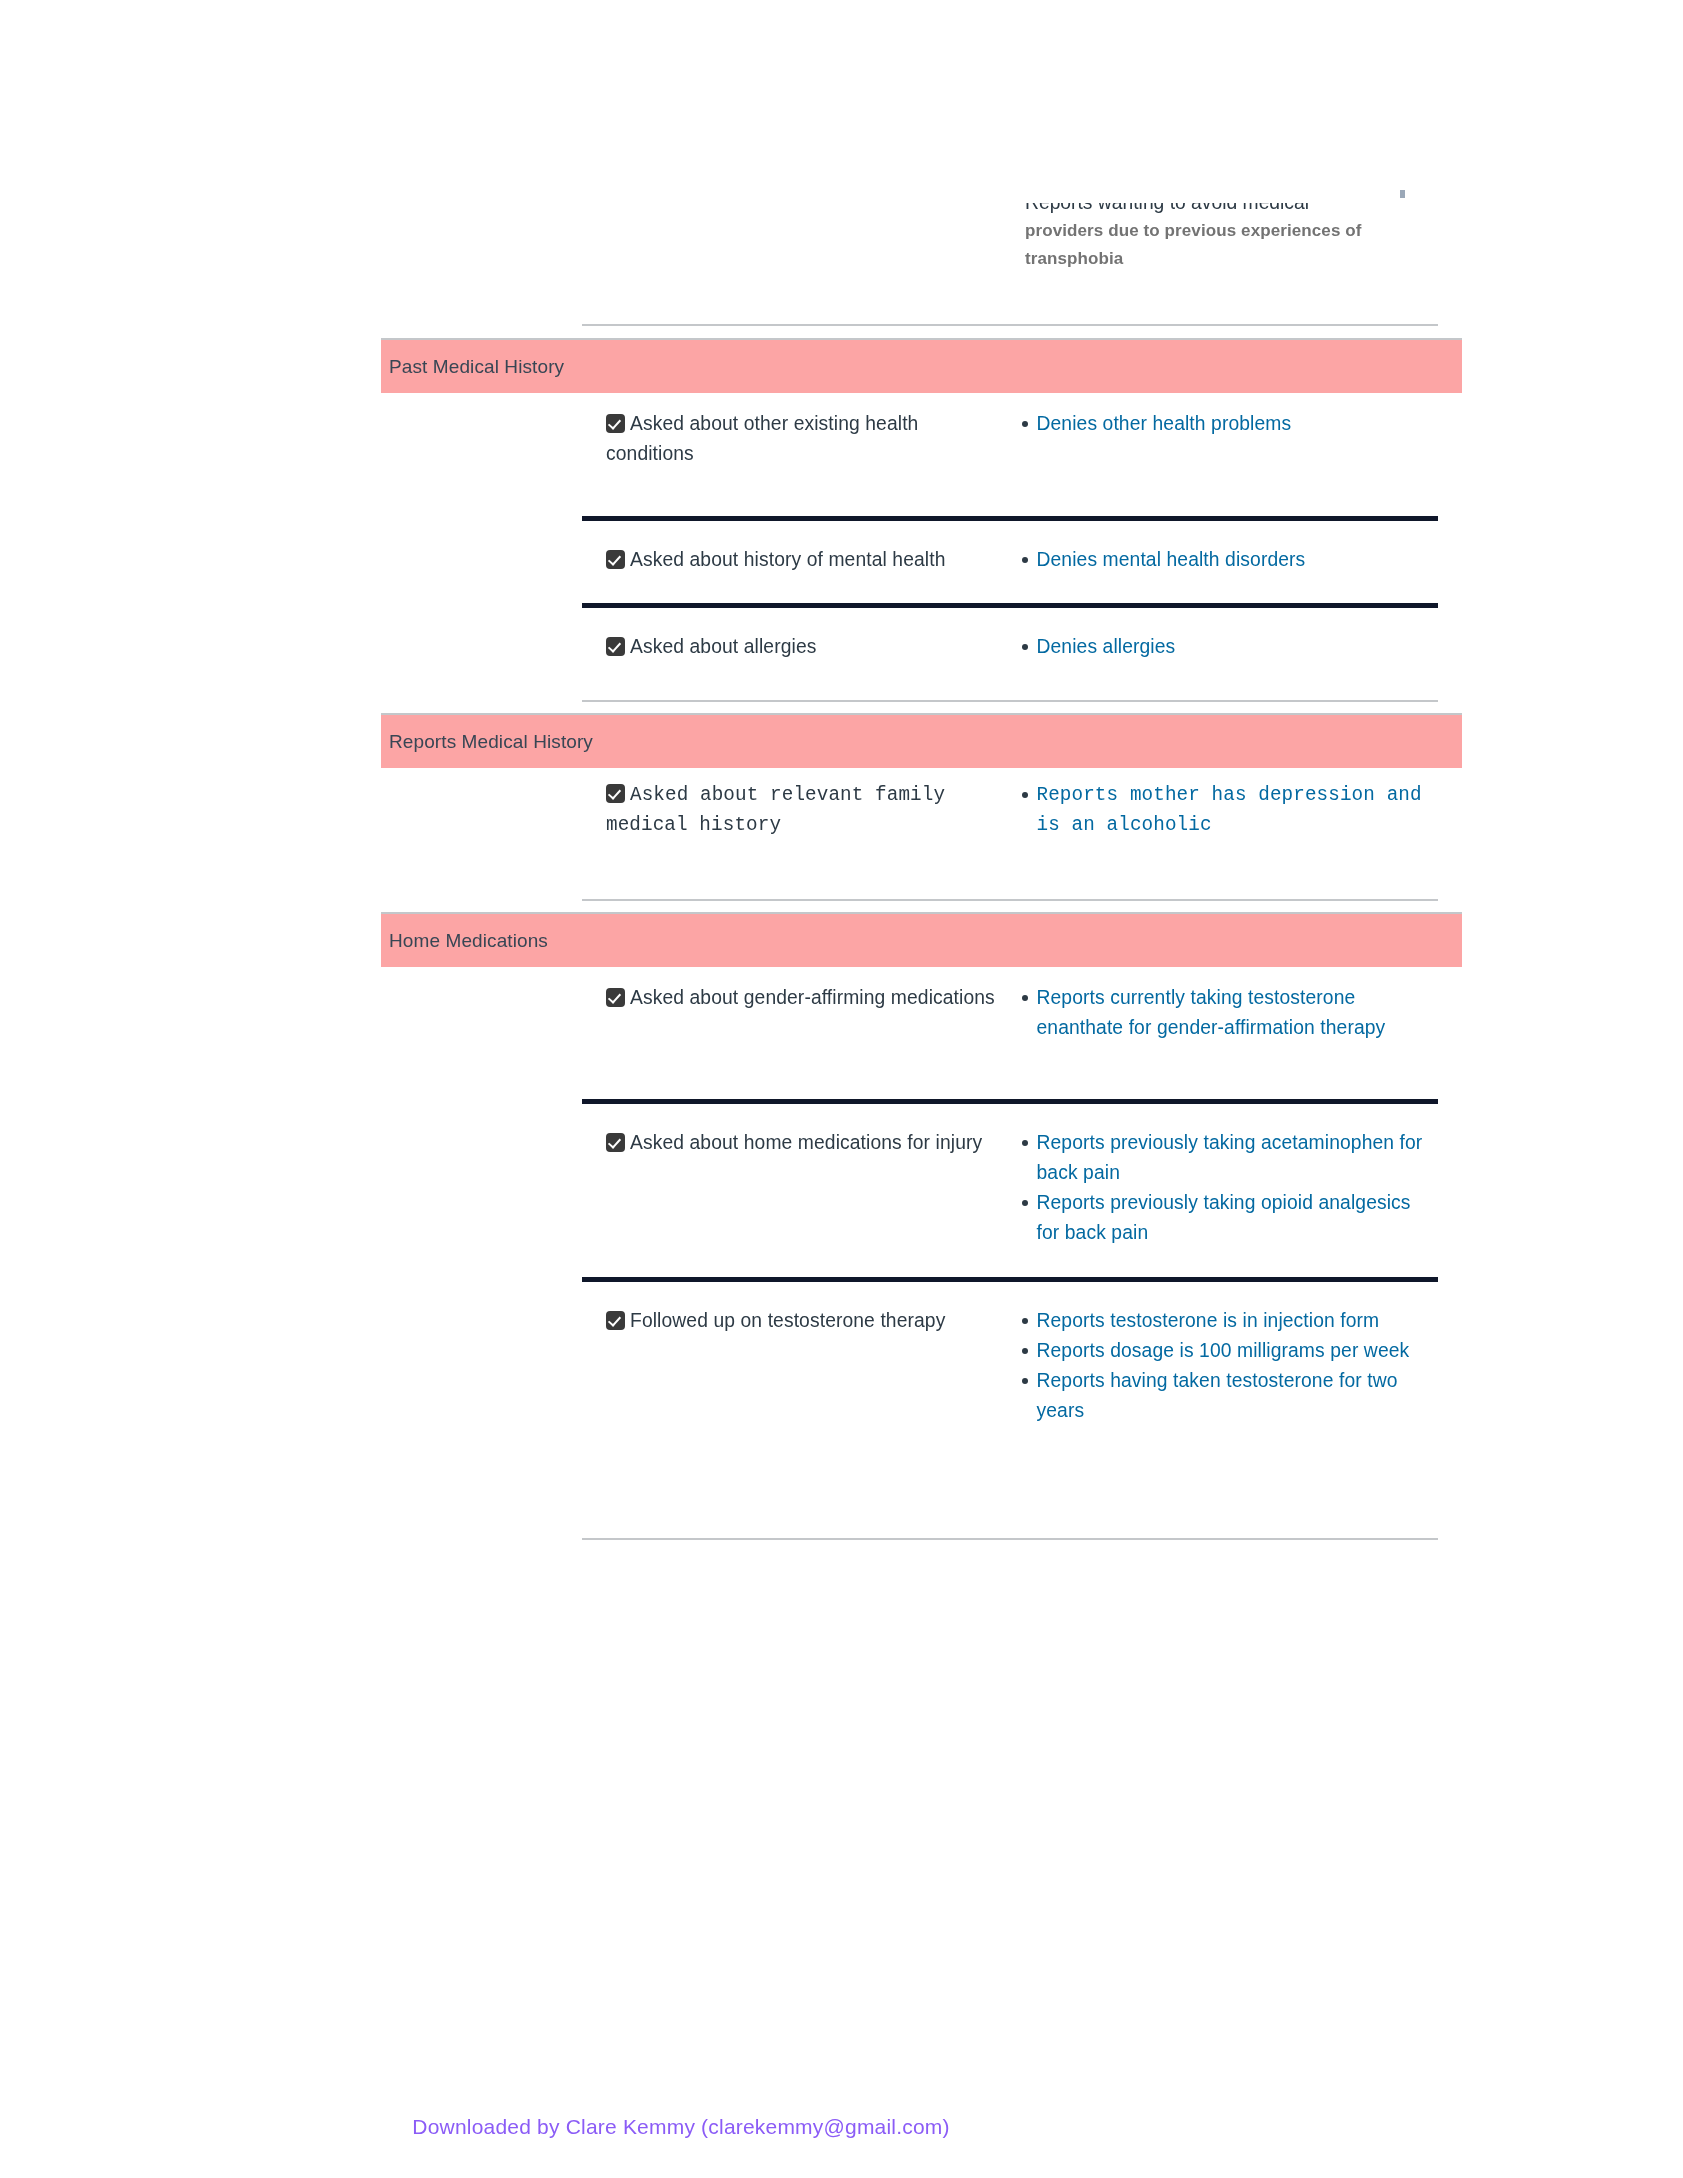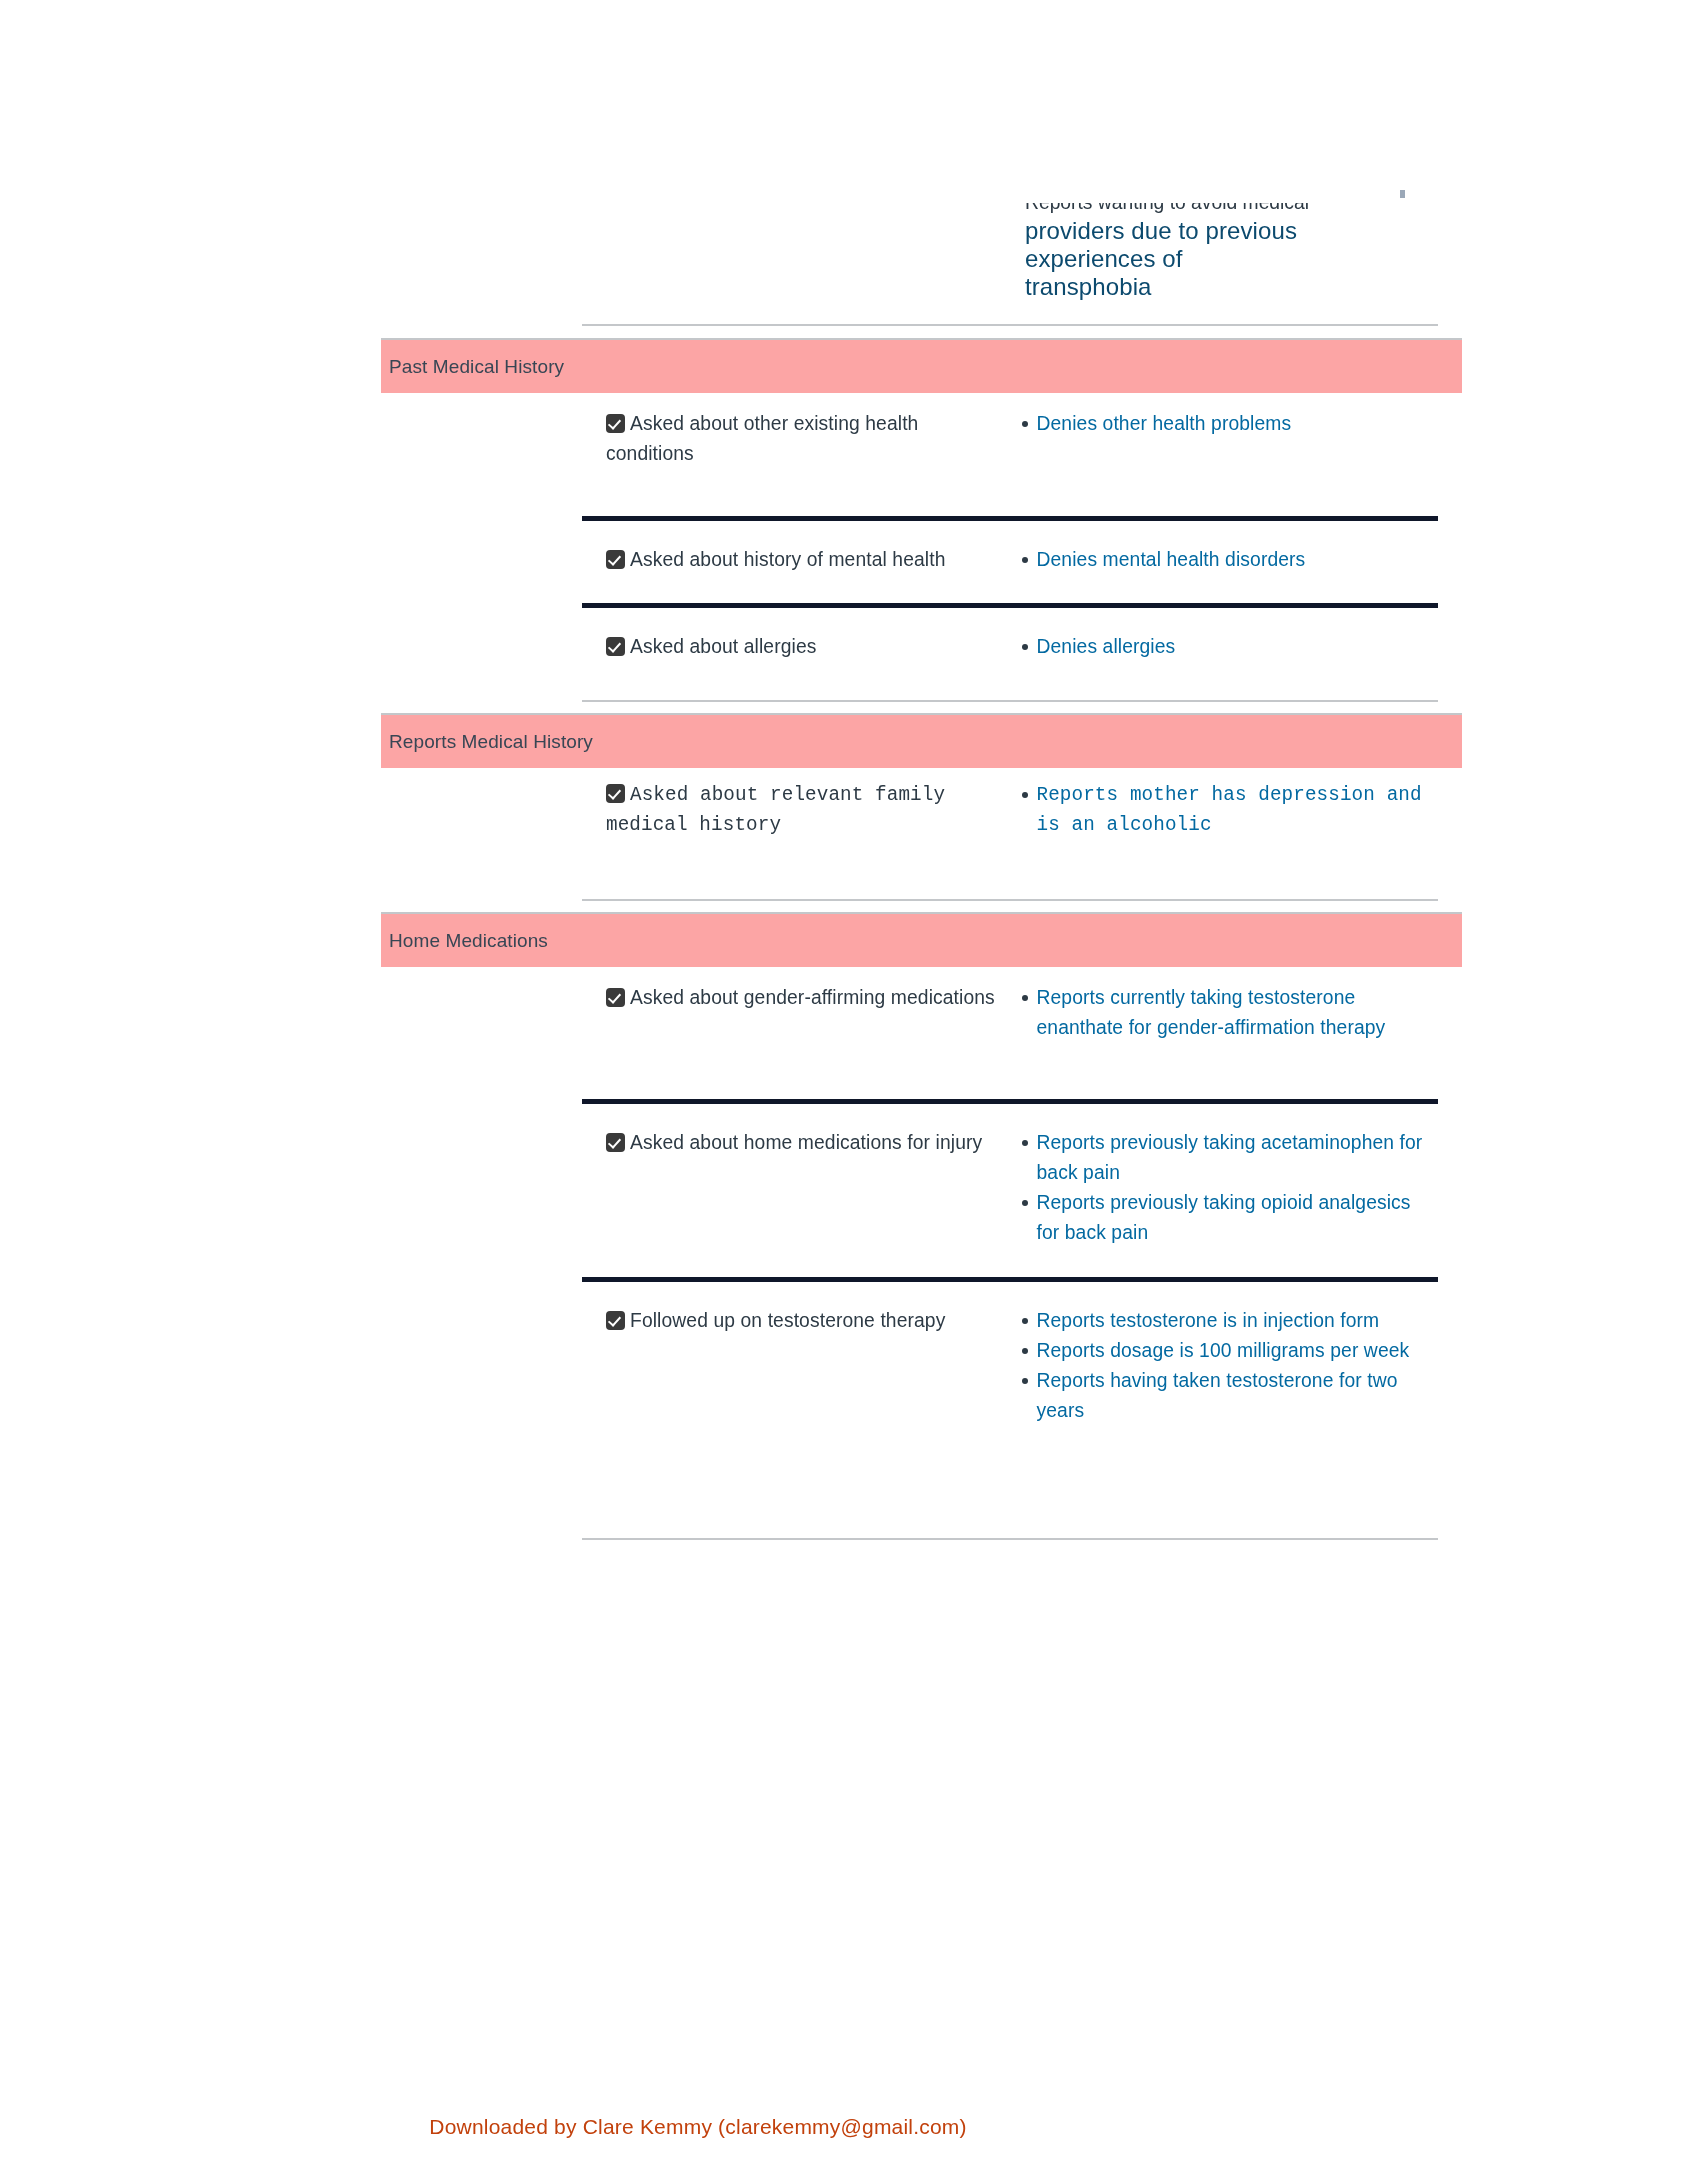--- a/index.html
+++ b/index.html
@@ -25,24 +25,25 @@
   }
 
   
   .top-fragment {
     position: absolute;
     left: 1025px;
     top: 203px;
     width: 396px;
   }
   .top-fragment .frag-line {
-    font-size: 24px;
+    font-size: 17px;
     line-height: 28px;
-    color: #0c4a6e;
+    color: #737373;
     letter-spacing: 0.1px;
+    font-weight: bold;
   }
   .frag-clip {
     height: 14px;
     overflow: hidden;
     position: relative;
   }
   .frag-clip .frag-inner {
     position: absolute;
     left: 0;
     top: -14px;
@@ -171,23 +172,22 @@
   }
 
   
   .footer {
     position: absolute;
     left: 0;
     top: 2115px;
     width: 1362px;
     text-align: center;
     font-size: 21px;
-    color: #c2410c;
+    color: #8b5cf6;
     letter-spacing: 0.2px;
-    margin-left: 17px;
   }
 </style>
 </head>
 <body>
 
 <div class="page">
 
   <div class="top-fragment">
     <div class="frag-clip">
       <div class="frag-inner">Reports wanting to avoid medical</div>

